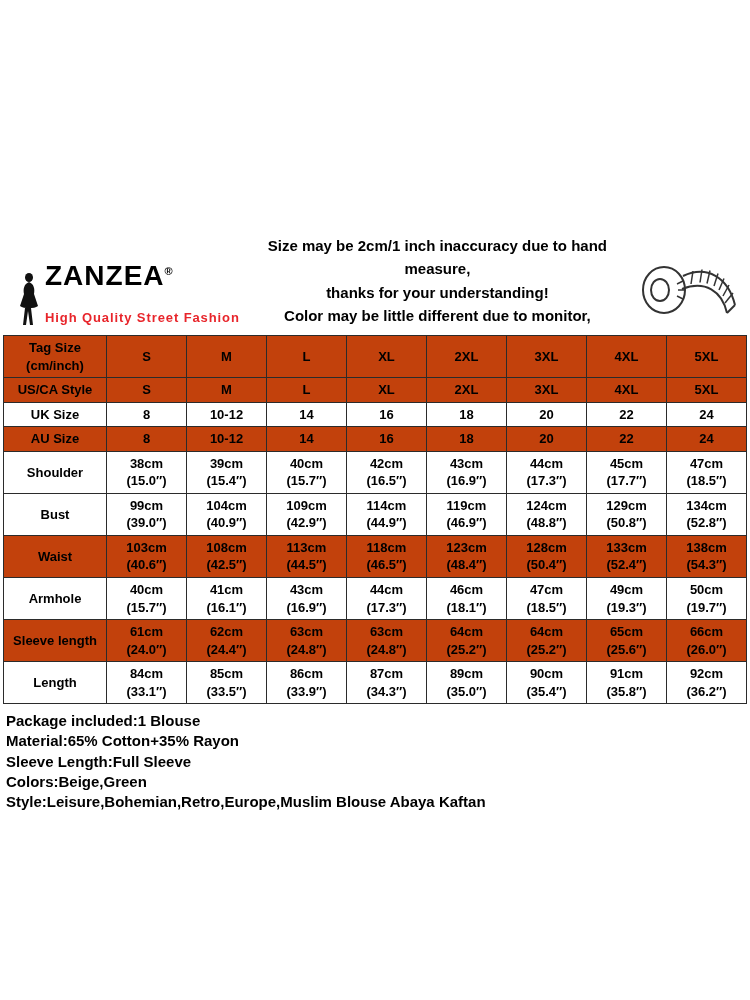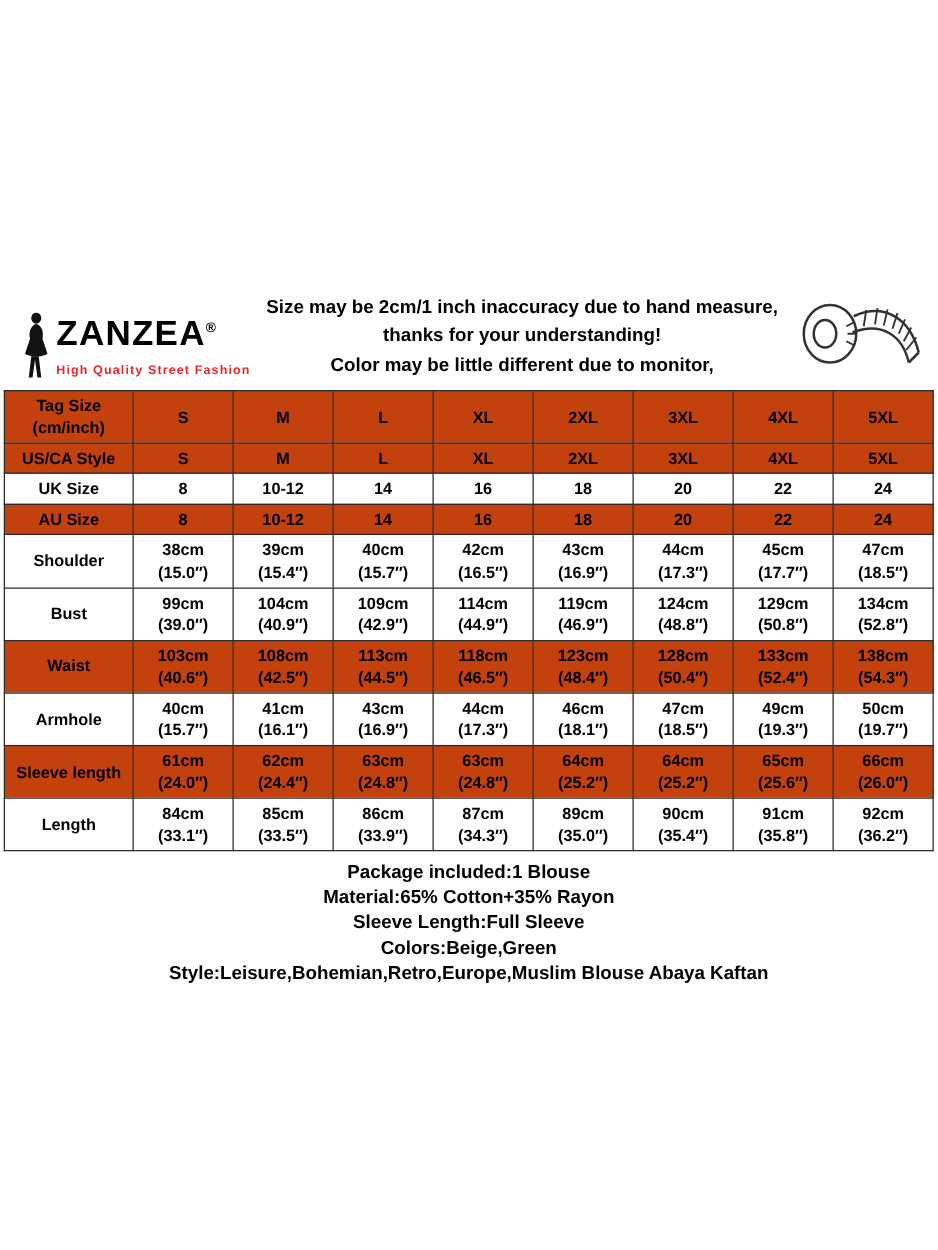--- a/index.html
+++ b/index.html
@@ -12,39 +12,39 @@
   }
   .page { padding:234px 3px 0 3px; }
 
   
   .header { display:flex; align-items:flex-end; justify-content:space-between; padding:0 8px 8px 12px; }
   .brand { display:flex; align-items:flex-end; gap:4px; min-width:170px; }
   .brand svg { display:block; }
   .brand-text { padding-bottom:2px; }
   .brand-name { font-size:28px; letter-spacing:1px; line-height:1; white-space:nowrap; }
   .brand-name sup { font-size:11px; font-weight:bold; }
-  .brand-tagline { color:#e8252b; font-size:10px; letter-spacing:0.9px; margin-top:10px; white-space:nowrap; }
+  .brand-tagline { color:#e8252b; font-size:13px; letter-spacing:0.9px; margin-top:20px; white-space:nowrap; }
   .note { flex:1; text-align:center; font-size:15px; line-height:1.55; padding:0 4px; }
   .tape { min-width:104px; display:flex; justify-content:flex-end; }
   .tape svg { display:block; }
 
   
   table { width:100%; border-collapse:collapse; table-layout:fixed; }
   col.c-label { width:103px; }
   td {
     border:1px solid #2b2b2b;
     text-align:center; vertical-align:middle;
     font-size:13px; font-weight:bold;
     line-height:1.35; padding:3px 1px;
     white-space:pre-line;
   }
   tr.shaded { background:#c2410c; }
 
   
-  .footer { padding:6px 3px 0 3px; font-size:15px; line-height:1.28;text-align:center; }
+  .footer { padding:6px 3px 0 3px; font-size:15px; line-height:1.28; }
   .footer div { margin-top:1px; }
 </style>
 </head>
 <body>
 
 <div class="page">
 
   <div class="header">
 
     <div class="brand">

